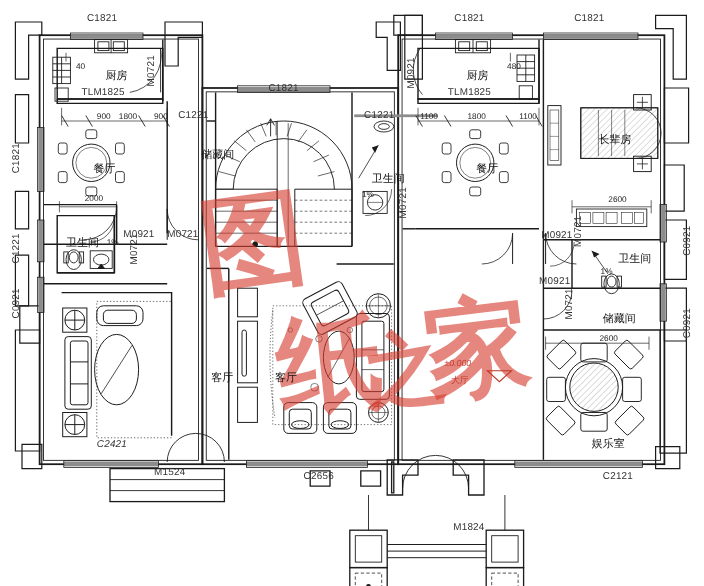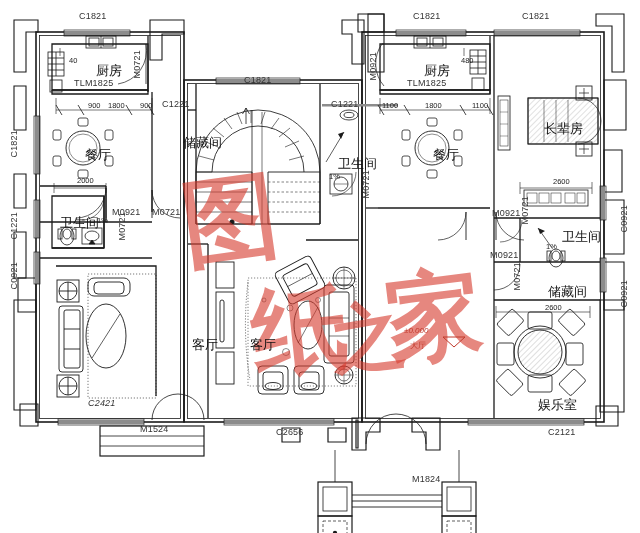--- a/index.html
+++ b/index.html
@@ -2,21 +2,21 @@
 <html><head>
 <meta charset="utf-8">
 <style>
   html,body{margin:0;padding:0;background:#ffffff;}
   body{width:640px;height:533px;overflow:hidden;font-family:"Liberation Sans",sans-serif;}
   #plan{position:relative;width:640px;height:533px;background:#ffffff;}
   svg{position:absolute;left:0;top:0;}
   .lbl{position:absolute;font-family:"Liberation Sans",sans-serif;color:#2b2b2b;white-space:nowrap;}
   .tag{font-size:9px;color:#333;letter-spacing:0.2px;}
   .tagv{font-size:9px;color:#333;writing-mode:vertical-rl;transform:rotate(180deg);letter-spacing:0.2px;}
-  .room{font-size:13px;color:#111;}
+  .room{font-size:10px;color:#111;}
   .dim{font-size:7.5px;color:#222;}
   .elev{font-size:8px;color:#c0392b;}
   .wm{position:absolute;color:rgba(214,62,48,0.62);font-weight:bold;font-family:"DejaVu Sans",sans-serif;
       line-height:1;pointer-events:none;}
 </style>
 </head>
 <body>
 
 <div id="plan">
 

